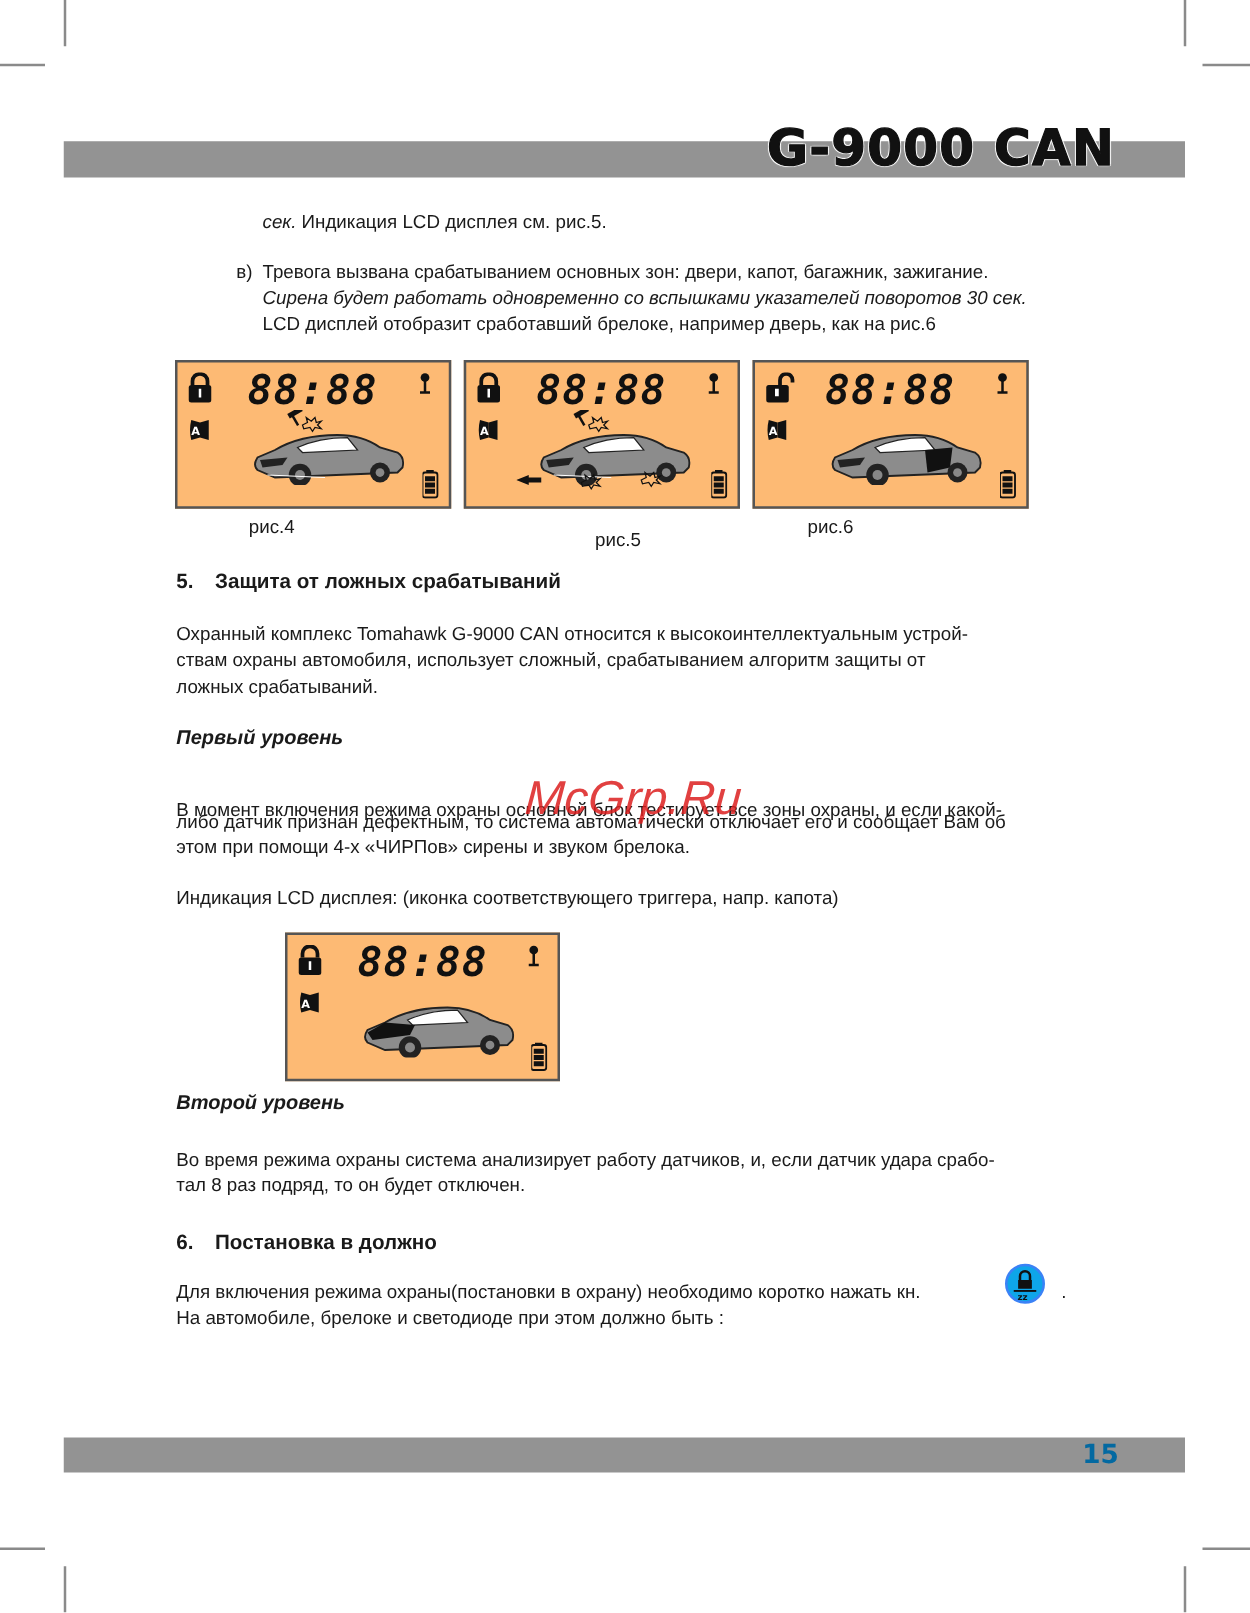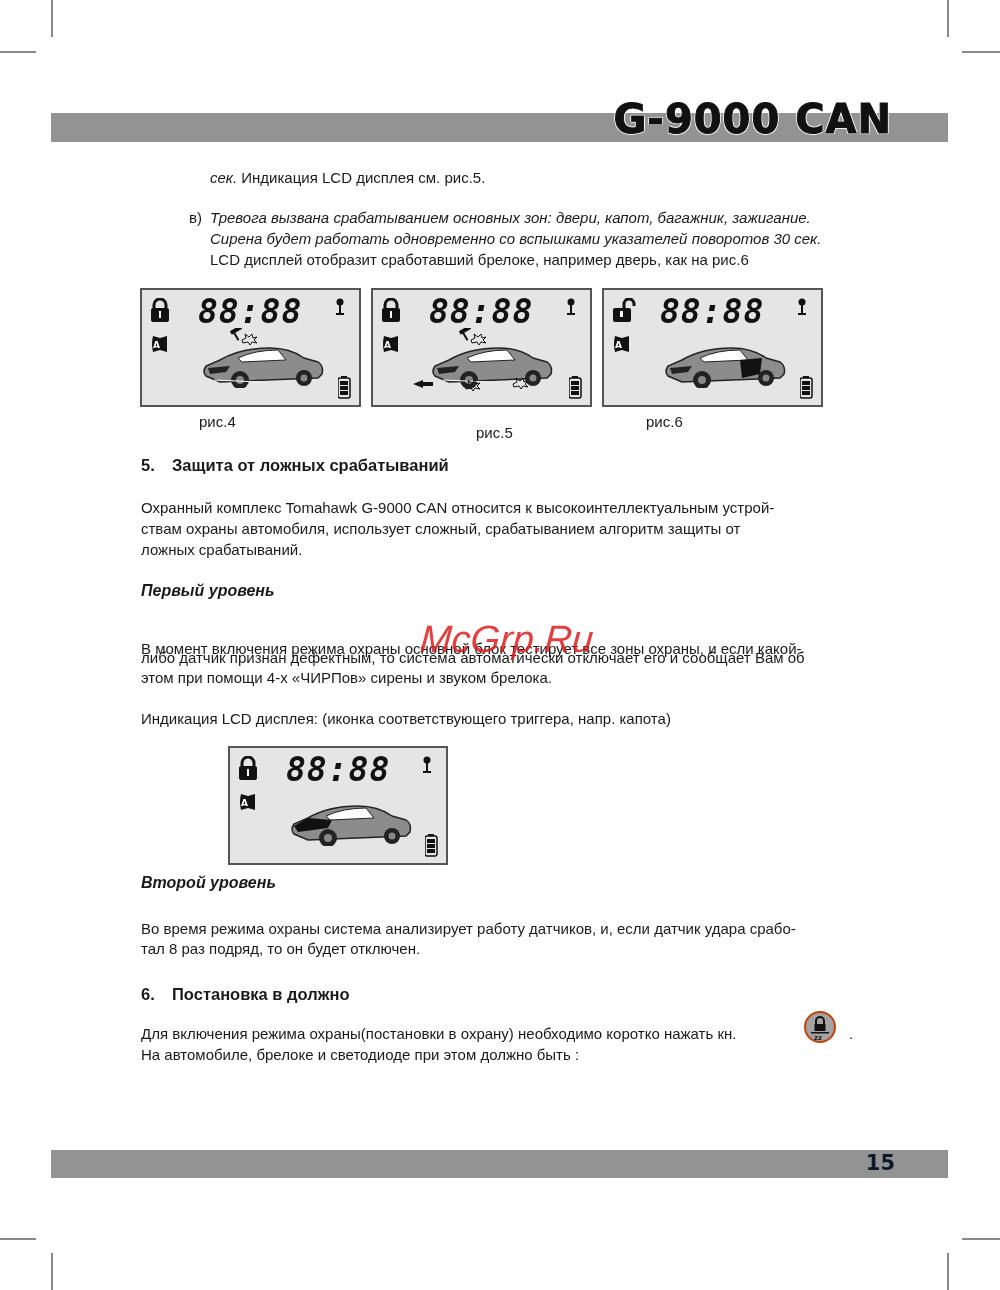--- a/index.html
+++ b/index.html
@@ -5,59 +5,59 @@
   html, body { margin: 0; padding: 0; background: #fff; }
   body { width: 1000px; height: 1290px; position: relative; overflow: hidden;
          font-family: "Liberation Sans", "DejaVu Sans", sans-serif; color: #1a1a1a; }
   .crop { position: absolute; background: #8a8a8a; }
   .bar { position: absolute; left: 51px; width: 897px; background: #939393; }
   .header-bar { top: 113px; height: 29px; }
   .footer-bar { top: 1150px; height: 28px; }
   .brand { position: absolute; top: 96px; right: 108px; font-family: "DejaVu Sans", sans-serif;
            font-weight: bold; font-size: 40px; letter-spacing: 1px; color: #111;
            -webkit-text-stroke: 1px #111; text-shadow: 0 0 2px #fff, 0 0 2px #fff, 1px 1px 0 #fff, -1px -1px 0 #fff, 1px -1px 0 #fff, -1px 1px 0 #fff; }
-  .page-num { position: absolute; top: 1151px; right: 105px; font-weight: bold; font-size: 21px; color: #0f172a; font-family: "DejaVu Sans", sans-serif; }
+  .page-num { position: absolute; top: 1151px; right: 105px; font-weight: bold; font-size: 21px; color: #0369a1; font-family: "DejaVu Sans", sans-serif; }
   .t { position: absolute; font-size: 15px; line-height: 21px; white-space: nowrap; }
   .it { font-style: italic; }
   .h { position: absolute; font-size: 16.5px; font-weight: bold; white-space: nowrap; }
   .hi { position: absolute; font-size: 16px; font-weight: bold; font-style: italic; white-space: nowrap; }
-  .lcd { position: absolute; border: 2px solid #555; background: #e5e5e5; box-sizing: border-box; }
+  .lcd { position: absolute; border: 2px solid #555; background: #fdba74; box-sizing: border-box; }
   .lcd .lock { position: absolute; left: 8px; top: 8px; }
   .lcd .siren { position: absolute; left: 9px; top: 42px; }
   .lcd .clock { position: absolute; left: 56px; top: 2px; font-family: "DejaVu Sans Mono", monospace;
                 font-size: 33px; font-weight: bold; font-style: italic; letter-spacing: 1px; color: #111; }
   .lcd .key { position: absolute; right: 14px; top: 8px; }
   .lcd .car { position: absolute; left: 58px; top: 38px; }
   .lcd .battery { position: absolute; right: 8px; bottom: 6px; }
   .caption { position: absolute; font-size: 15px; }
   .watermark { position: absolute; left: 420px; top: 618px; font-size: 38px; color: rgba(220,30,30,0.85);
                font-style: italic; font-family: "Liberation Sans", sans-serif; transform: skewX(-4deg); }
-  .arm-btn { position: absolute; left: 804px; top: 1011px; width: 32px; height: 32px; border: 2px solid #c2410c;
-             border-radius: 50%; box-sizing: border-box; background: #a3a3a3; }
+  .arm-btn { position: absolute; left: 804px; top: 1011px; width: 32px; height: 32px; border: 2px solid #3b82f6;
+             border-radius: 50%; box-sizing: border-box; background: #0ea5e9; }
 </style>
 </head>
 <body>
 
 <div class="crop" style="left:51px;top:0;width:2px;height:37px;"></div>
 <div class="crop" style="left:0;top:51px;width:36px;height:2px;"></div>
 <div class="crop" style="left:947px;top:0;width:2px;height:37px;"></div>
 <div class="crop" style="left:962px;top:51px;width:38px;height:2px;"></div>
 <div class="crop" style="left:0;top:1238px;width:36px;height:2px;"></div>
 <div class="crop" style="left:51px;top:1253px;width:2px;height:37px;"></div>
 <div class="crop" style="left:947px;top:1253px;width:2px;height:37px;"></div>
 <div class="crop" style="left:962px;top:1238px;width:38px;height:2px;"></div>
 
 <div class="bar header-bar"></div>
 <div class="brand">G-9000 CAN</div>
 
 <div class="t" style="left:210px;top:167px;">
   <span class="it">сек.</span><span> Индикация LCD дисплея см. рис.5.</span>
 </div>
 <div class="t" style="left:189px;top:207px;">в)</div>
-<div class="t" style="left:210px;top:207px;font-style:italic;">Тревога вызвана срабатыванием основных зон: двери, капот, багажник, зажигание.</div>
+<div class="t" style="left:210px;top:207px;">Тревога вызвана срабатыванием основных зон: двери, капот, багажник, зажигание.</div>
 <div class="t it" style="left:210px;top:228px;text-align:right;">Сирена будет работать одновременно со вспышками указателей поворотов 30 сек.</div>
 <div class="t" style="left:210px;top:249px;">LCD дисплей отобразит сработавший брелоке, например дверь, как на рис.6</div>
 
 <svg width="0" height="0" style="position:absolute">
   <defs>
     <g id="lock-closed">
       <path d="M4 10 V7 a6 6 0 0 1 12 0 V10" fill="none" stroke="#111" stroke-width="3"></path>
       <rect x="1" y="10" width="18" height="14" rx="2" fill="#111"></rect>
       <rect x="9" y="13" width="2" height="7" fill="#fff"></rect>
     </g>

